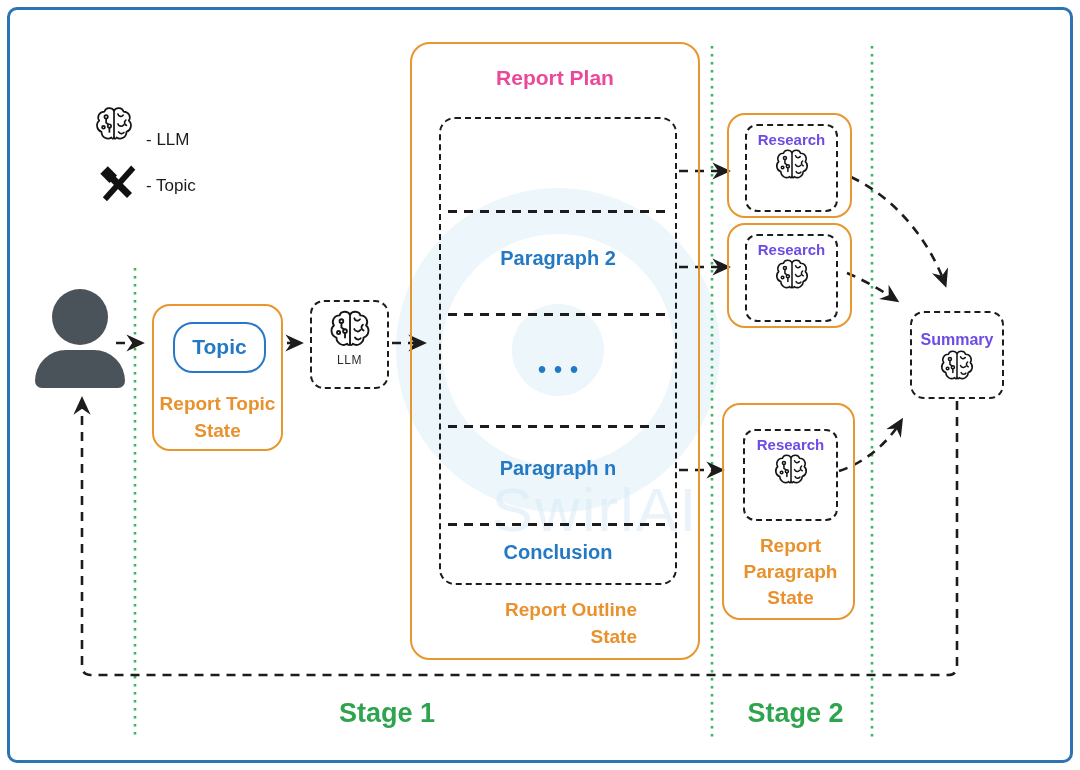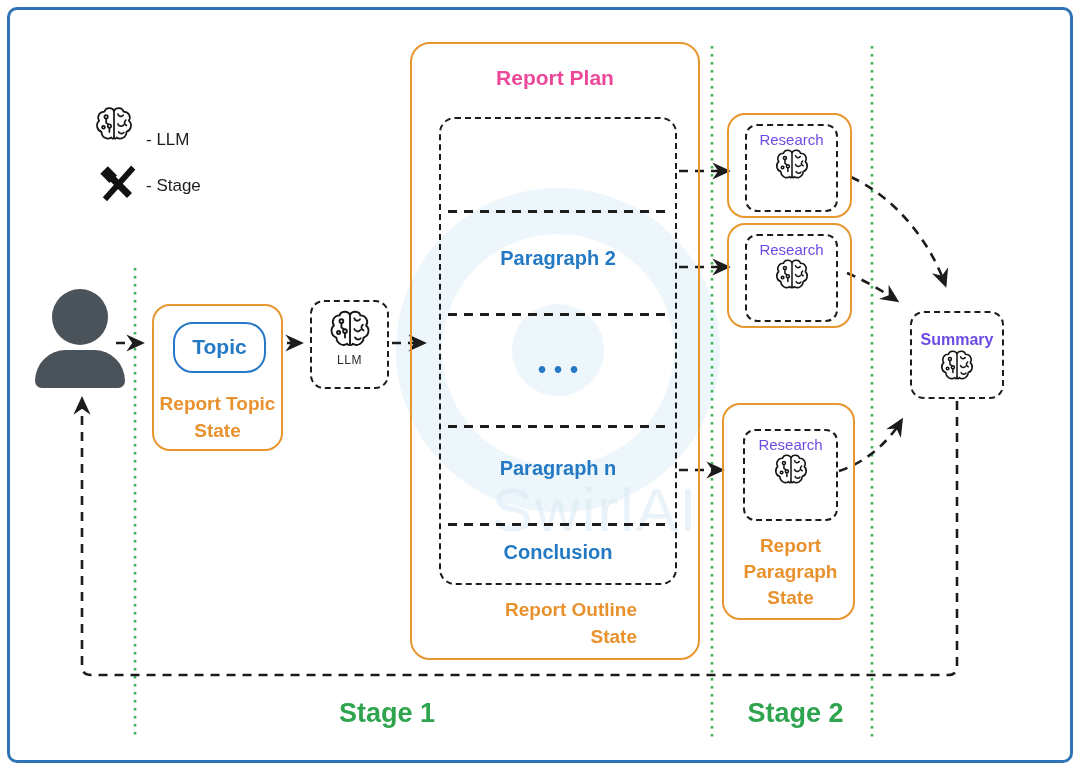--- a/index.html
+++ b/index.html
@@ -48,21 +48,21 @@
   .plan { left:410px; top:42px; width:290px; height:618px; border-radius:20px; }
   .plan-title { left:0; top:22px; width:100%; text-align:center; font-size:21px; font-weight:700; color:#ec4899; }
   .plan-inner { left:27px; top:73px; width:238px; height:468px; border-radius:16px; }
   .plan-section { left:0; width:100%; text-align:center; font-size:20px; font-weight:600; color:#2479C4; }
   .plan-section.dots { font-size:23px; font-weight:700; letter-spacing:8px; text-indent:8px; }
   .divider { left:7px; right:7px; height:3px;
              background:repeating-linear-gradient(90deg,#1C1C1C 0 9px,transparent 9px 16px); }
   .plan-state { left:65px; top:552px; width:160px; font-size:19px; line-height:27px;text-align:right; }
 
   .research-inner { text-align:center; border-radius:12px; }
-  .research-label { display:block; margin-top:5px; font-size:15px; font-weight:400; color:#6E4BE4; }
+  .research-label { display:block; margin-top:5px; font-size:15px; font-weight:700; color:#6E4BE4; }
   .r12 .research-inner { left:16px; top:9px; width:93px; height:88px; }
   .r3 { left:722px; top:403px; width:133px; height:217px; border-radius:18px; }
   .r3 .research-inner { left:19px; top:24px; width:95px; height:92px; }
   .r3-state { left:14px; top:128px; width:105px; font-size:19px; line-height:26px; }
 
   .summary-node { left:910px; top:311px; width:94px; height:88px; text-align:center; }
   .summary-label { display:block; margin-top:18px; font-size:16px; font-weight:600; color:#6E4BE4; }
 
   .stage-label { top:698px; text-align:center; font-size:27px; font-weight:700; color:#2EA44E; }
   .stage1-label { left:297px; width:180px; }
@@ -130,21 +130,21 @@
 
   <div class="frame"></div>
 
   <svg class="abs node brain" style="left:93px;top:101px" width="42" height="46">
       <use href="#brain"></use>
     </svg>
   <div class="abs node legend-label" style="left:146px;top:130px">- LLM</div>
   <svg class="abs node" style="left:97px;top:163px" width="40" height="40">
       <use href="#tools"></use>
     </svg>
-  <div class="abs node legend-label" style="left:146px;top:176px">- Stage</div>
+  <div class="abs node legend-label" style="left:146px;top:176px">- Topic</div>
 
   <div class="abs node person-head"></div>
   <div class="abs node person-body"></div>
 
   <div class="abs node orange-box rts">
     <div class="abs topic-box">Topic</div>
     <div class="abs olabel rts-label">Report Topic State</div>
   </div>
 
   <div class="abs node dashed-box llm-node">

